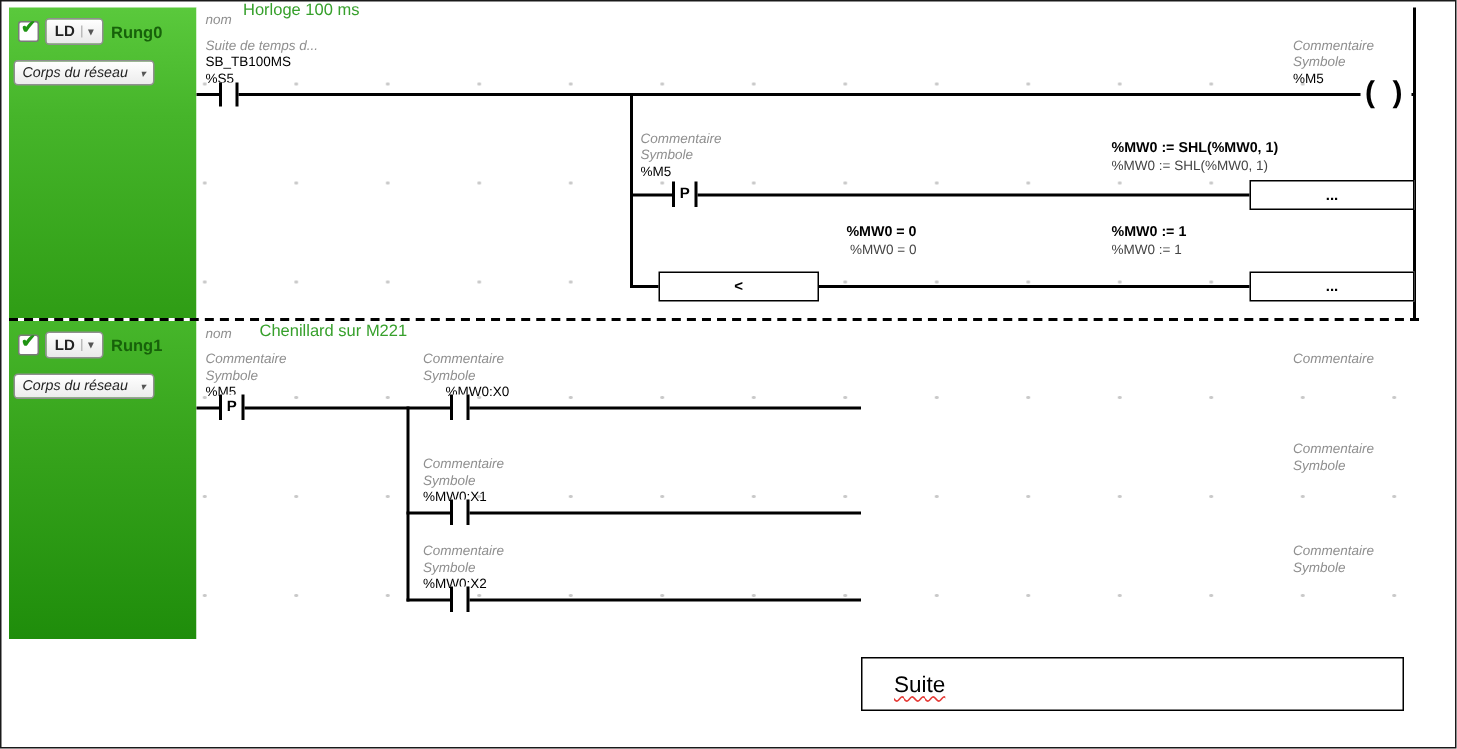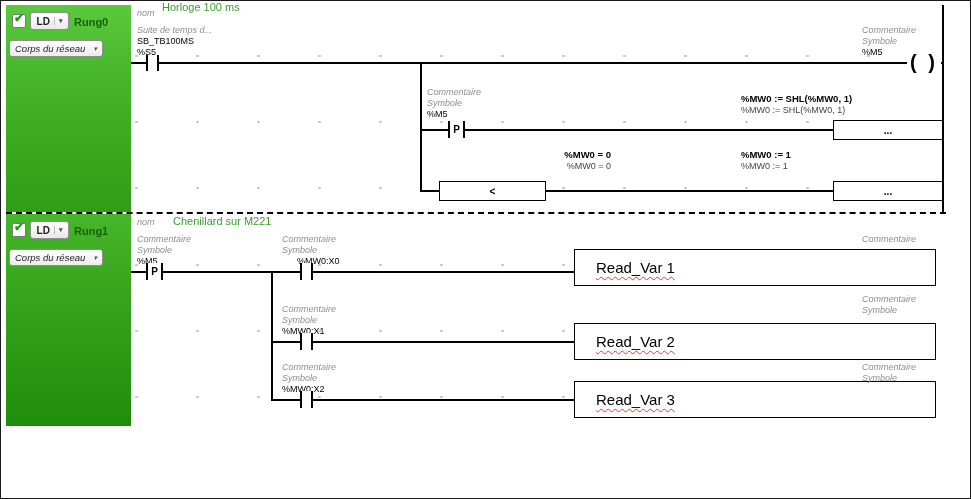--- a/index.html
+++ b/index.html
@@ -130,40 +130,34 @@
 
   <div class="tiny it" style="left:136px;top:233px;">Commentaire</div>
   <div class="tiny it" style="left:136px;top:244px;">Symbole</div>
   <div class="tiny" style="left:136px;top:255px;">%M5</div>
   <div class="contact" style="left:145px;top:262px;width:17px;height:17px;">P</div>
 
   <div class="tiny it" style="left:281px;top:233px;">Commentaire</div>
   <div class="tiny it" style="left:281px;top:244px;">Symbole</div>
   <div class="tiny" style="left:281px;top:255px;margin-left:15px;">%MW0:X0</div>
   <div class="contact" style="left:299px;top:262px;width:13px;height:17px;"></div>
-  <div class="action" style="left:573px;top:248px;width:362px;height:37px;">
-    <span class="wavy">Read_Var 1</span>
-  </div>
 
   <div class="tiny it" style="left:281px;top:303px;">Commentaire</div>
   <div class="tiny it" style="left:281px;top:314px;">Symbole</div>
   <div class="tiny" style="left:281px;top:325px;">%MW0:X1</div>
   <div class="contact" style="left:299px;top:332px;width:13px;height:17px;"></div>
-  <div class="action" style="left:573px;top:322px;width:362px;height:37px;">
-    <span class="wavy">Read_Var 2</span>
-  </div>
 
   <div class="tiny it" style="left:281px;top:361px;">Commentaire</div>
   <div class="tiny it" style="left:281px;top:372px;">Symbole</div>
   <div class="tiny" style="left:281px;top:383px;">%MW0:X2</div>
   <div class="contact" style="left:299px;top:390px;width:13px;height:17px;"></div>
-  <div class="action" style="left:573px;top:380px;width:362px;height:37px;">
-    <span class="wavy">Read_Var 3</span>
-  </div>
 
   <div class="tiny it" style="left:861px;top:233px;">Commentaire</div>
   <div class="tiny it" style="left:861px;top:293px;">Commentaire</div>
   <div class="tiny it" style="left:861px;top:304px;">Symbole</div>
   <div class="tiny it" style="left:861px;top:361px;">Commentaire</div>
   <div class="tiny it" style="left:861px;top:372px;">Symbole</div>
 
+  <div class="action" style="left:573px;top:437px;width:362px;height:36px;">
+    <span class="wavy">Suite</span>
+  </div>
 
 </div>
 
 </body></html>

